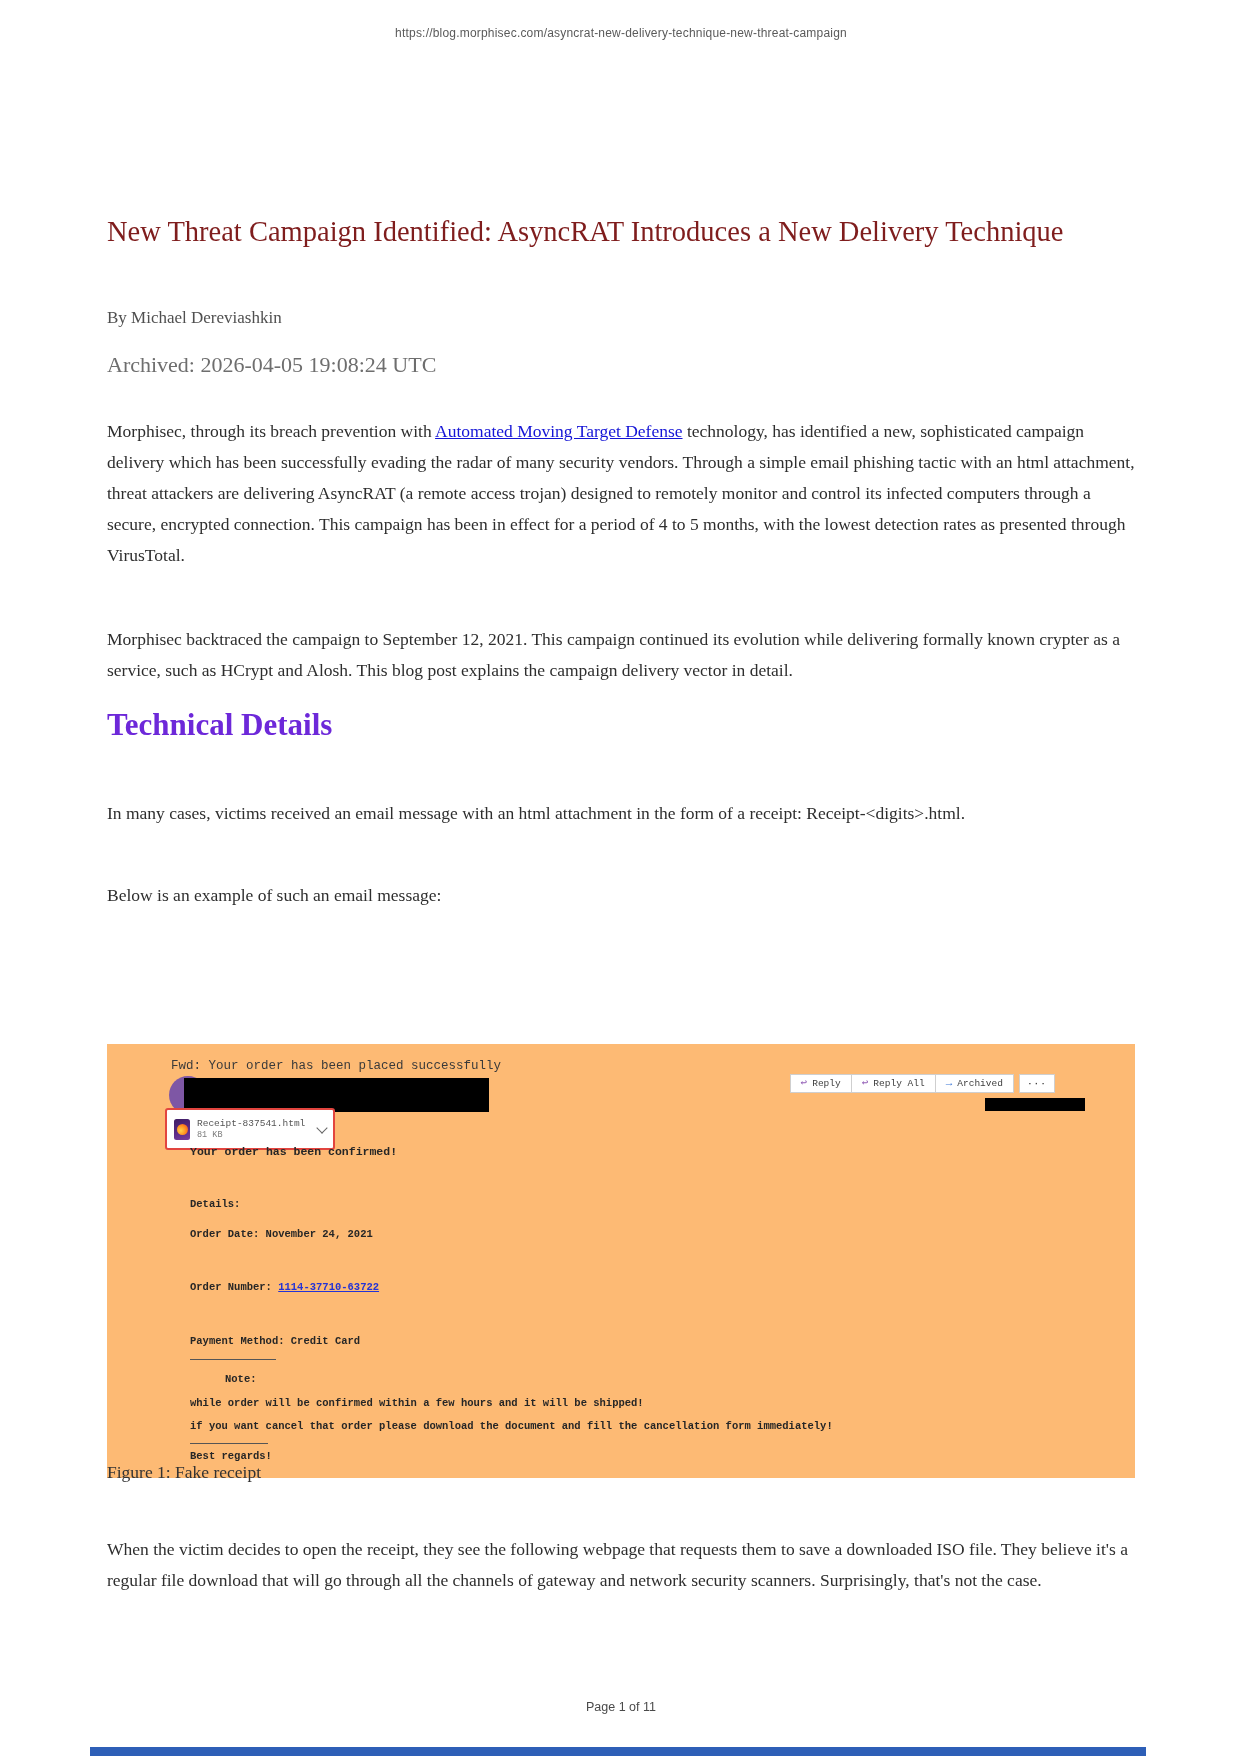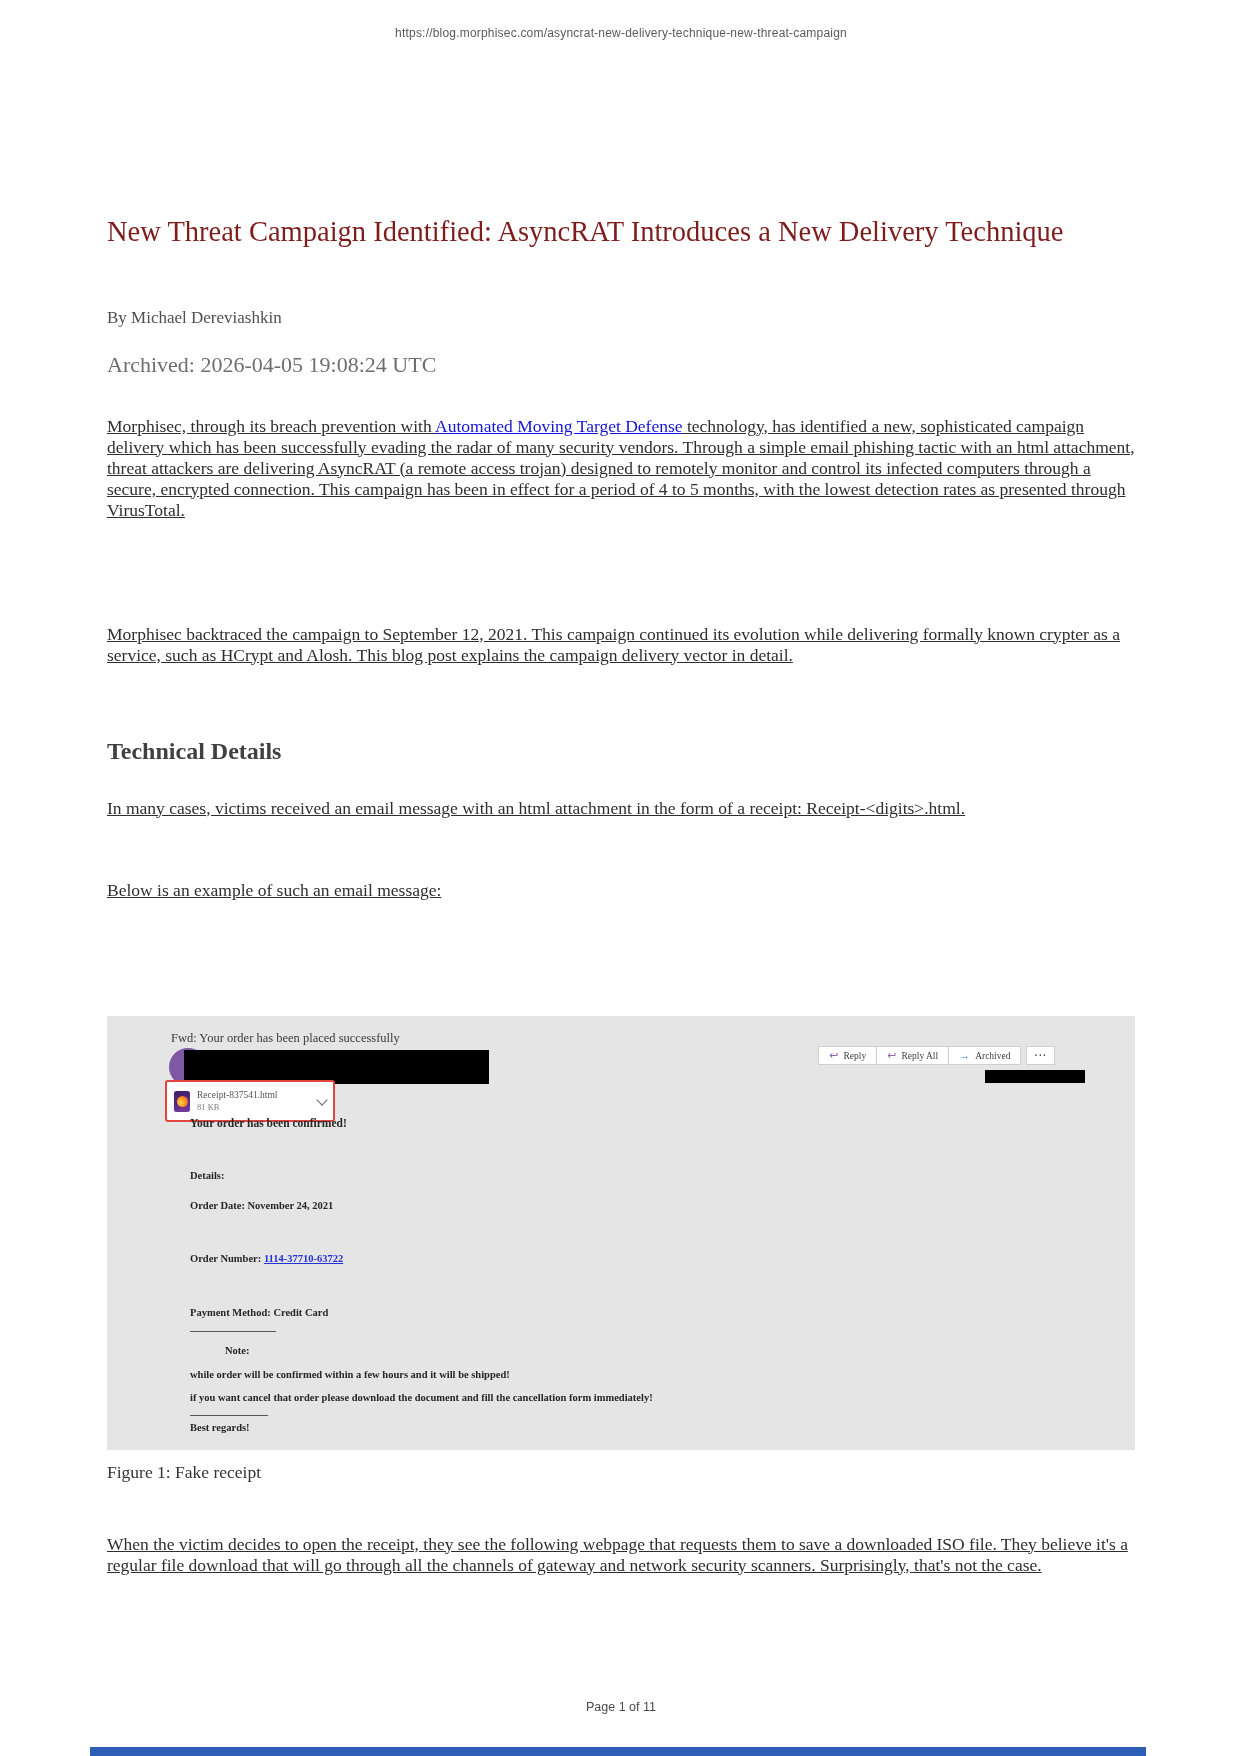--- a/index.html
+++ b/index.html
@@ -12,38 +12,38 @@
   .url-header{
     top:26px;left:0;right:0;text-align:center;
     font-family:"Liberation Sans", sans-serif;font-size:12px;color:#5a5a5a;
     letter-spacing:.2px;
   }
   
   .col{left:107px;width:1028px;}
   .title{top:188px;font-size:28.5px;font-weight:400;line-height:49px;color:#7f1d1d;}
   .byline{top:308px;font-size:17px;color:#4f4f4f;}
   .archived{top:352px;font-size:22px;color:#6e6e6e;}
-  .para{font-size:17.5px;line-height:21px;color:#2e2e2e;text-decoration:underline;}
+  .para{font-size:17.5px;line-height:31px;color:#2e2e2e;}
   .p1{top:398px;}
   .p2{top:606px;}
-  .h2{top:718px;font-size:24px;font-weight:700;color:#404040;}
+  .h2{top:681px;font-size:31px;font-weight:700;color:#6d28d9;}
   .p3{top:780px;}
   .p4{top:862px;}
   .caption{top:1462px;font-size:17.5px;color:#333;}
   .p5{top:1516px;}
   a.article-link{color:#1414d6;text-decoration:underline;cursor:pointer;}
   
   .footer{
     top:1700px;left:0;right:0;text-align:center;
     font-family:"Liberation Sans", sans-serif;font-size:12.5px;color:#4a4a4a;
   }
   .bottom-bar{top:1747px;left:90px;width:1056px;height:9px;background:#2e5fb7;}
   
-  .figure{top:1016px;left:107px;width:1028px;height:434px;background:#e5e5e5;
-          font-family:Liberation Serif, serif;}
+  .figure{top:1044px;left:107px;width:1028px;height:434px;background:#fdba74;
+          font-family:Liberation Mono, monospace;}
   .em-subject{left:64px;top:15px;font-size:12.5px;color:#3a3a3a;}
   .em-avatar{left:62px;top:32px;width:38px;height:38px;border-radius:50%;background:#7e57a5;}
   .em-sender-redacted{left:77px;top:34px;width:305px;height:34px;background:#000;}
   .em-toolbar{top:30px;right:80px;display:flex;align-items:stretch;}
   .em-btn{
     display:flex;align-items:center;gap:5px;background:#fff;border:1px solid #cfcfcf;
     padding:3px 10px;font-size:9.5px;color:#3d3d3d;margin-left:-1px;cursor:pointer;white-space:nowrap;
   }
   .em-btn:first-child{margin-left:0;}
   .em-btn .ic{font-size:11px;line-height:1;}

